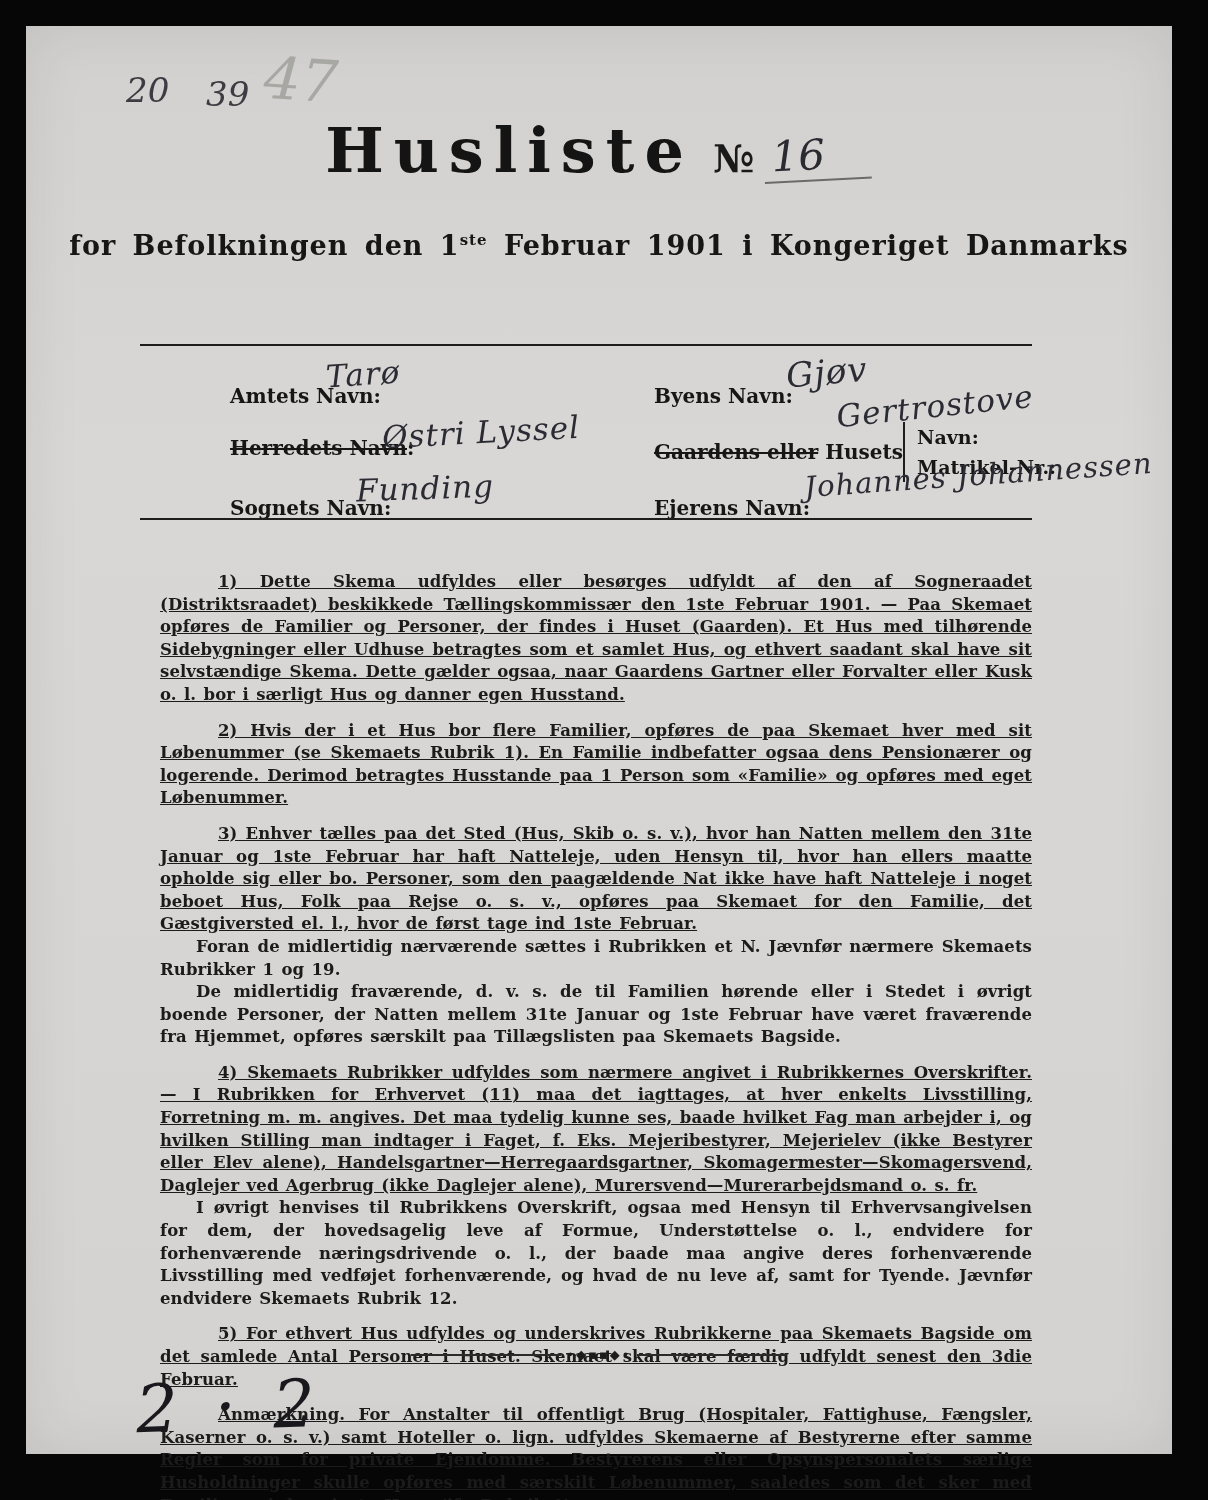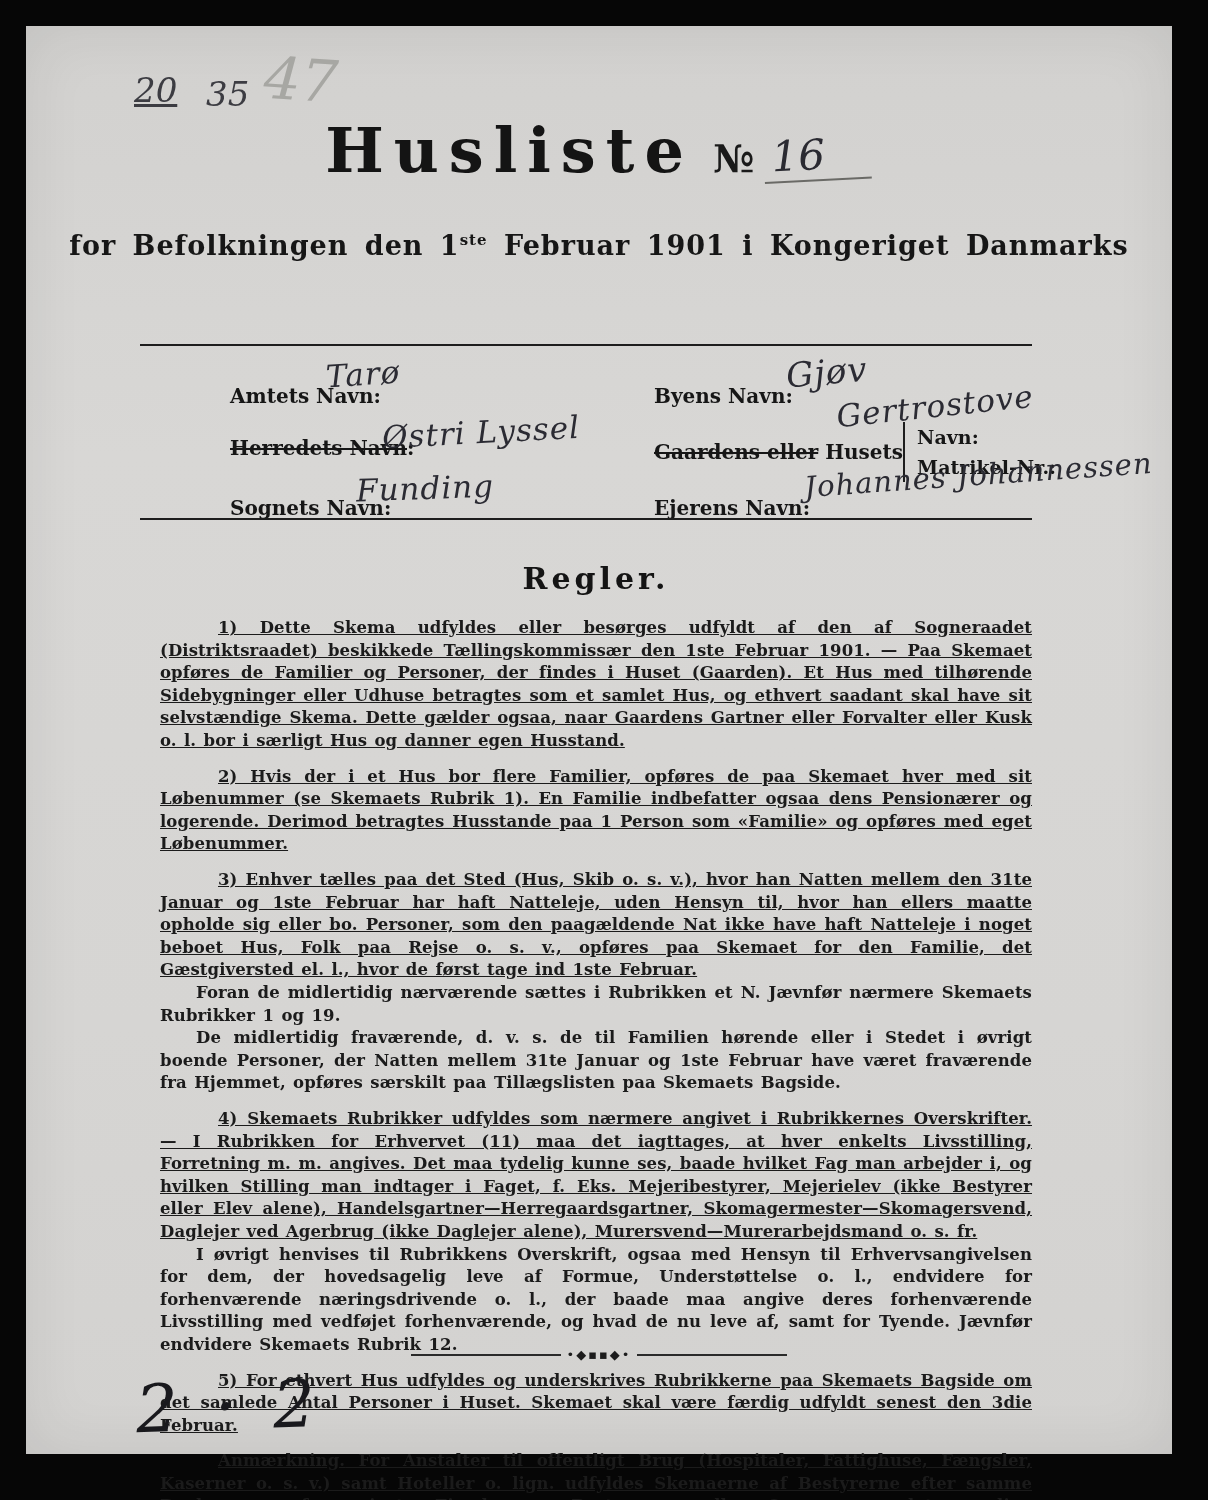--- a/index.html
+++ b/index.html
@@ -91,22 +91,22 @@
     position: absolute; left: 110px; top: 1342px;
     font-style: italic; font-size: 66px; color: #19191d;
     letter-spacing: 8px; transform: rotate(-2deg);
   }
 </style>
 </head>
 <body>
 
 <div class="paper">
 
-  <span class="pgnum" style="left:108px; top:44px;text-decoration:underline;">20</span>
-  <span class="pgnum" style="left:180px; top:48px;">35</span>
+  <span class="pgnum" style="left:100px; top:44px;">20</span>
+  <span class="pgnum" style="left:180px; top:48px;">39</span>
   <span class="pgnum pencil" style="left:238px; top:20px;">47</span>
 
   <div class="title-row">
     <span class="title-main">Husliste</span>
     <span class="title-no">№</span>
     <span class="title-num">16</span>
   </div>
 
   <div class="subtitle1"><span>for Befolkningen den 1</span><sup>ste</sup><span> Februar 1901 i Kongeriget Danmarks</span></div>
 
@@ -142,21 +142,20 @@
   <span class="hand" style="left:810px; top:362px; transform:rotate(-6deg);">Gertrostove</span>
 
   <div class="fitem" style="left:628px; top:470px;">
     <span class="flabel">Ejerens Navn:</span>
   </div>
   <span class="hand" style="left:778px; top:432px; font-size:29px; transform:rotate(-4deg);">Johannes Johannessen</span>
 
   <div class="rule-line" style="top:492px;"></div>
 
   <div class="rules">
-    <h2 class="regler-heading">Regler.</h2>
     <p class="para gap">1) Dette Skema udfyldes eller besørges udfyldt af den af Sogneraadet (Distriktsraadet) beskikkede Tællingskommissær den 1ste Februar 1901. — Paa Skemaet opføres de Familier og Personer, der findes i Huset (Gaarden). Et Hus med tilhørende Sidebygninger eller Udhuse betragtes som et samlet Hus, og ethvert saadant skal have sit selvstændige Skema. Dette gælder ogsaa, naar Gaardens Gartner eller Forvalter eller Kusk o. l. bor i særligt Hus og danner egen Husstand.</p>
     <p class="para gap">2) Hvis der i et Hus bor flere Familier, opføres de paa Skemaet hver med sit Løbenummer (se Skemaets Rubrik 1). En Familie indbefatter ogsaa dens Pensionærer og logerende. Derimod betragtes Husstande paa 1 Person som «Familie» og opføres med eget Løbenummer.</p>
     <p class="para gap">3) Enhver tælles paa det Sted (Hus, Skib o. s. v.), hvor han Natten mellem den 31te Januar og 1ste Februar har haft Natteleje, uden Hensyn til, hvor han ellers maatte opholde sig eller bo. Personer, som den paagældende Nat ikke have haft Natteleje i noget beboet Hus, Folk paa Rejse o. s. v., opføres paa Skemaet for den Familie, det Gæstgiversted el. l., hvor de først tage ind 1ste Februar.</p>
     <p class="para cont">Foran de midlertidig nærværende sættes i Rubrikken et N. Jævnfør nærmere Skemaets Rubrikker 1 og 19.</p>
     <p class="para cont">De midlertidig fraværende, d. v. s. de til Familien hørende eller i Stedet i øvrigt boende Personer, der Natten mellem 31te Januar og 1ste Februar have været fraværende fra Hjemmet, opføres særskilt paa Tillægslisten paa Skemaets Bagside.</p>
     <p class="para gap">4) Skemaets Rubrikker udfyldes som nærmere angivet i Rubrikkernes Overskrifter. — I Rubrikken for Erhvervet (11) maa det iagttages, at hver enkelts Livsstilling, Forretning m. m. angives. Det maa tydelig kunne ses, baade hvilket Fag man arbejder i, og hvilken Stilling man indtager i Faget, f. Eks. Mejeribestyrer, Mejerielev (ikke Bestyrer eller Elev alene), Handelsgartner—Herregaardsgartner, Skomagermester—Skomagersvend, Daglejer ved Agerbrug (ikke Daglejer alene), Murersvend—Murerarbejdsmand o. s. fr.</p>
     <p class="para cont">I øvrigt henvises til Rubrikkens Overskrift, ogsaa med Hensyn til Erhvervsangivelsen for dem, der hovedsagelig leve af Formue, Understøttelse o. l., endvidere for forhenværende næringsdrivende o. l., der baade maa angive deres forhenværende Livsstilling med vedføjet forhenværende, og hvad de nu leve af, samt for Tyende. Jævnfør endvidere Skemaets Rubrik 12.</p>
     <p class="para gap">5) For ethvert Hus udfyldes og underskrives Rubrikkerne paa Skemaets Bagside om det samlede Antal Personer i Huset. Skemaet skal være færdig udfyldt senest den 3die Februar.</p>
     <p class="para gap"><strong>Anmærkning.</strong><span> For Anstalter til offentligt Brug (Hospitaler, Fattighuse, Fængsler, Kaserner o. s. v.) samt Hoteller o. lign. udfyldes Skemaerne af Bestyrerne efter samme Regler som for private Ejendomme. Bestyrerens eller Opsynspersonalets særlige Husholdninger skulle opføres med særskilt Løbenummer, saaledes som det sker med Familierne i de private Huse (jfr. Rubrik 1).</span></p>
   </div>

